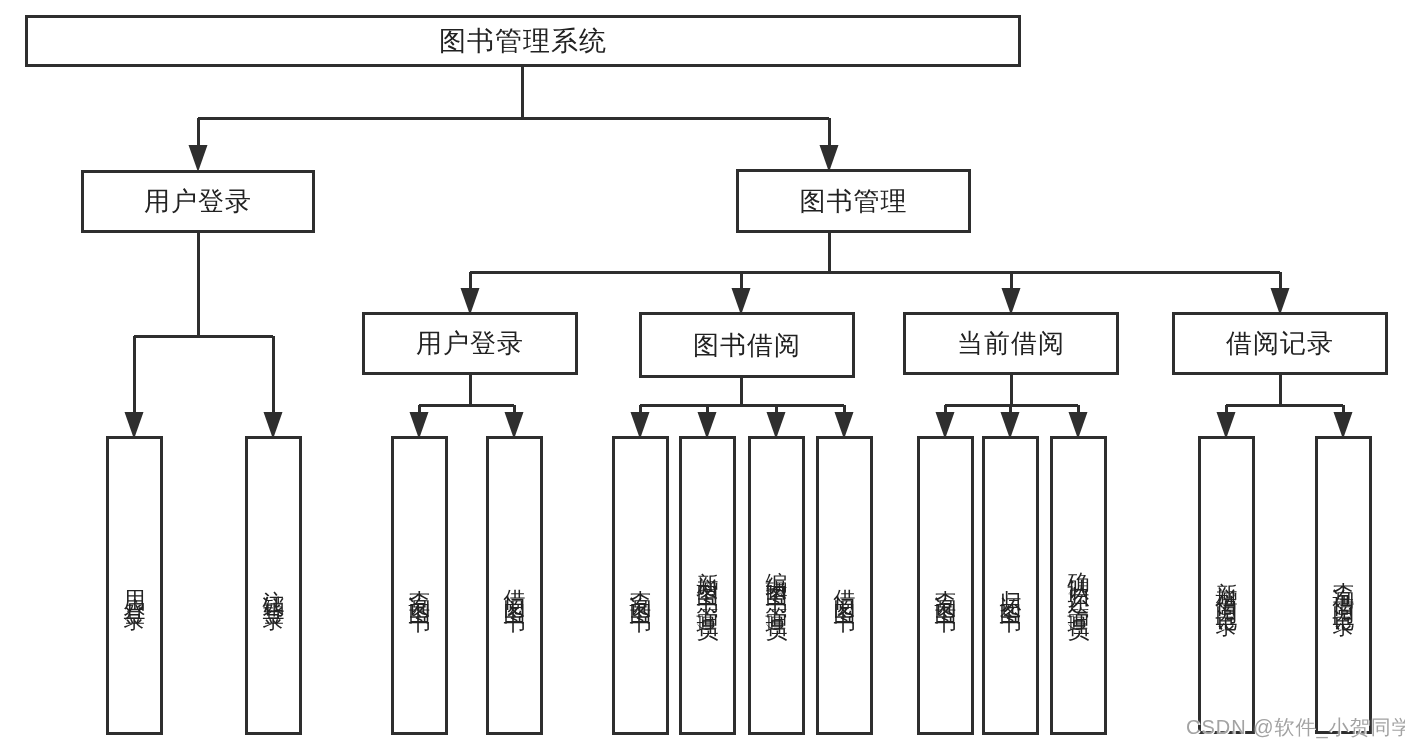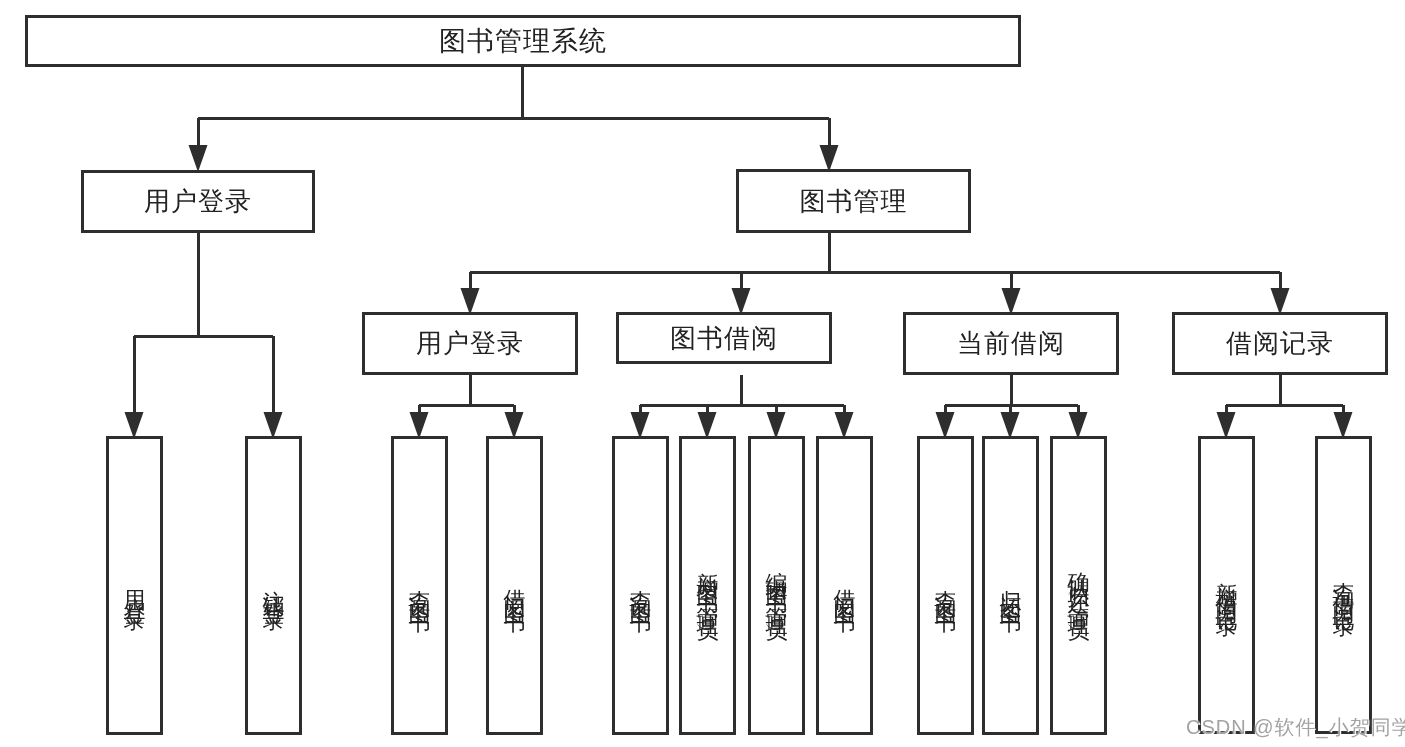--- a/index.html
+++ b/index.html
@@ -101,21 +101,21 @@
       <polygon points="1333.5,412 1352.5,412 1343,439"></polygon>
     </g>
   </svg>
 
   <div class="box hbox root" style="left:25px; top:15px; width:996px; height:52px;">图书管理系统</div>
 
   <div class="box hbox" style="left:81px; top:170px; width:234px; height:63px;">用户登录</div>
   <div class="box hbox" style="left:712px; top:169px; width:235px; height:64px;margin-left:24px;">图书管理</div>
 
   <div class="box hbox" style="left:362px; top:312px; width:216px; height:63px;">用户登录</div>
-  <div class="box hbox" style="left:616px; top:312px; width:216px; height:52px;">图书借阅</div>
+  <div class="box hbox" style="left:639px; top:312px; width:216px; height:66px;">图书借阅</div>
   <div class="box hbox" style="left:1172px; top:312px; width:216px; height:63px;">借阅记录</div>
   <div class="box hbox" style="left:903px; top:312px; width:216px; height:63px;">当前借阅</div>
 
   <div class="box vbox" style="left:106px; top:436px; width:57px; height:299px;">
     <span>用户登录</span>
     </div>
   <div class="box vbox" style="left:245px; top:436px; width:57px; height:299px;">
     <span>注销登录</span>
     </div>
 

